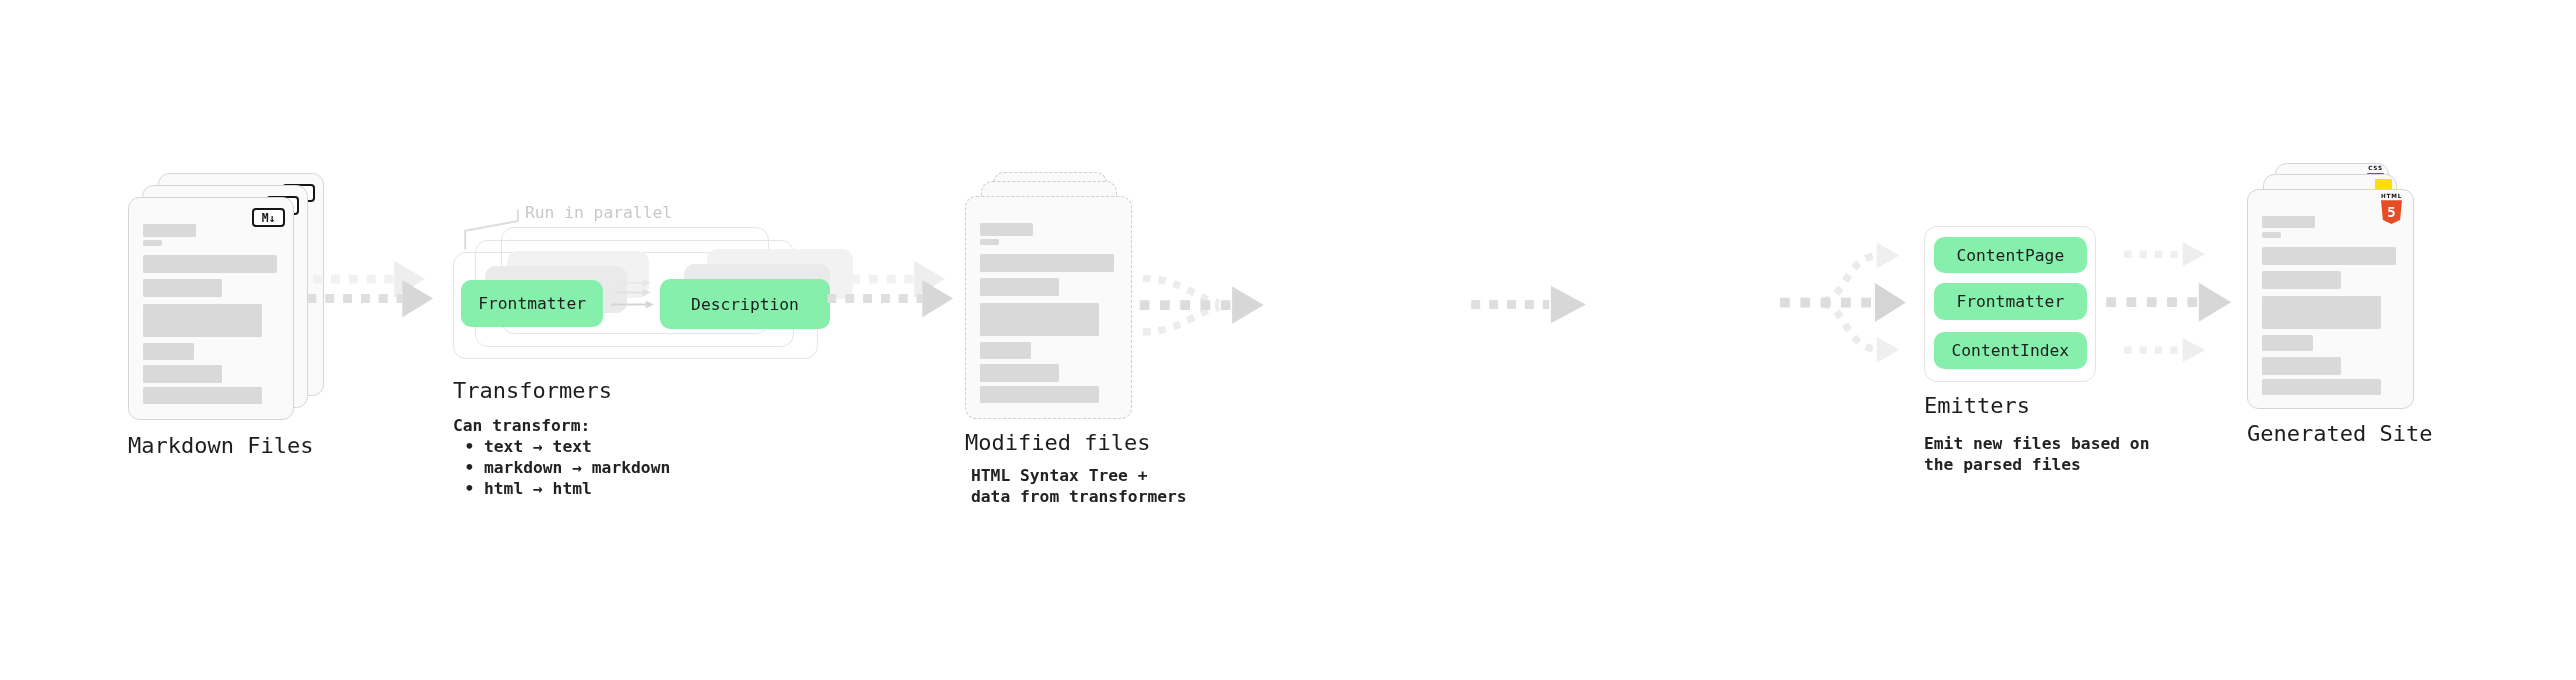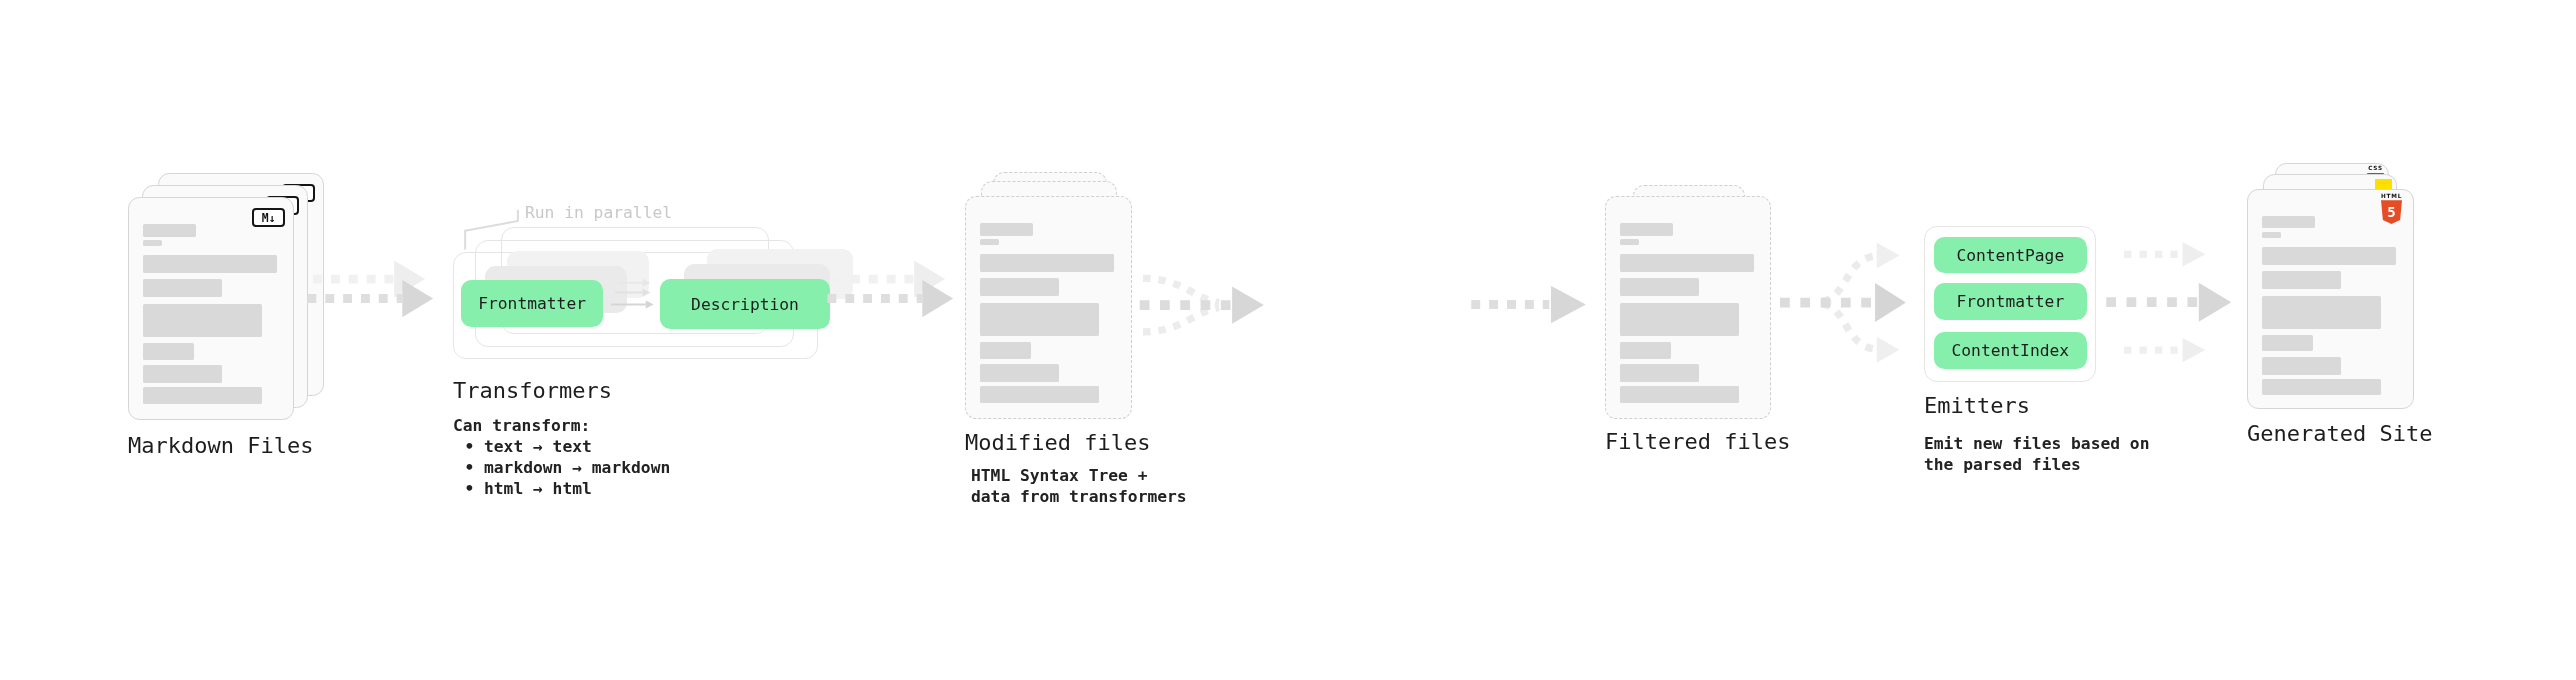--- a/index.html
+++ b/index.html
@@ -164,36 +164,20 @@
     <line x1="2" y1="47" x2="116" y2="47" stroke="#dcdcdc" stroke-width="12" stroke-dasharray="12 13"></line>
     <polygon points="116,24 116,70 155,47" fill="#d7d7d7"></polygon>
   </svg>
 
 
   <svg class="arrow" style="left:1468px; top:280px;" width="126" height="49" viewBox="0 0 155 60">
     <line x1="4" y1="30" x2="100" y2="30" stroke="#dedede" stroke-width="11" stroke-dasharray="11 11"></line>
     <polygon points="102,7 102,53 145,30" fill="#d7d7d7"></polygon>
   </svg>
 
-  <section class="group" style="left:1605px; top:185px; width:211px; height:317px;">
-    <div class="file-card dashed" style="left:28.4px; top:0; width:112px; height:41px;"></div>
-    <div class="file-card dashed" style="left:0; top:11.4px;">
-      <div class="bars">
-          <div class="bar" style="top: 26px; width: 53px; height: 12.2px;"></div>
-          <div class="bar" style="top: 42px; width: 18.7px; height: 5.7px;"></div>
-          <div class="bar" style="top: 57px; width: 134px; height: 18px;"></div>
-          <div class="bar" style="top: 81px; width: 79px; height: 18px;"></div>
-          <div class="bar" style="top: 106px; width: 119px; height: 32.5px;"></div>
-          <div class="bar" style="top: 145px; width: 51px; height: 16.3px;"></div>
-          <div class="bar" style="top: 167px; width: 79px; height: 18px;"></div>
-          <div class="bar" style="top: 189px; width: 119px; height: 16.3px;"></div>
-        </div>
-    </div>
-    <div class="node-title" style="left:0; top:244px;">Filtered files</div>
-  </section>
 
   <svg class="arrow" style="left:1776px; top:236px;" width="138" height="134" viewBox="0 0 170 165">
     <path d="M 58,80 C 86,76 86,30 120,25" fill="none" stroke="#ebebeb" stroke-width="9" stroke-dasharray="9 10"></path>
     <polygon points="124,8 124,40 152,24" fill="#efefef"></polygon>
     <path d="M 58,84 C 86,88 86,134 120,139" fill="none" stroke="#ebebeb" stroke-width="9" stroke-dasharray="9 10"></path>
     <polygon points="124,124 124,156 152,140" fill="#efefef"></polygon>
     <line x1="5" y1="82" x2="120" y2="82" stroke="#dcdcdc" stroke-width="12" stroke-dasharray="12 13"></line>
     <polygon points="122,58 122,106 160,82" fill="#d5d5d5"></polygon>
   </svg>
 

